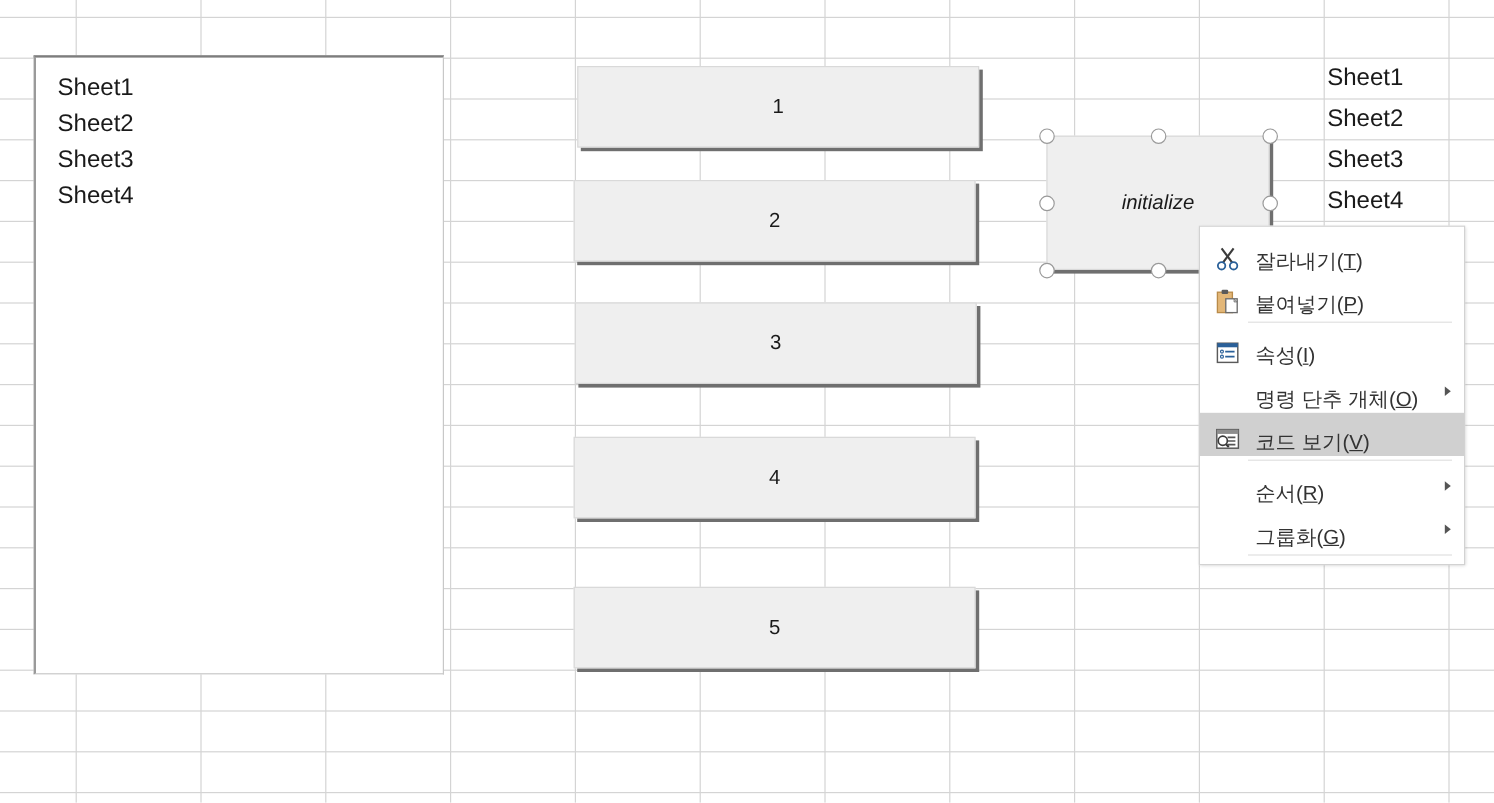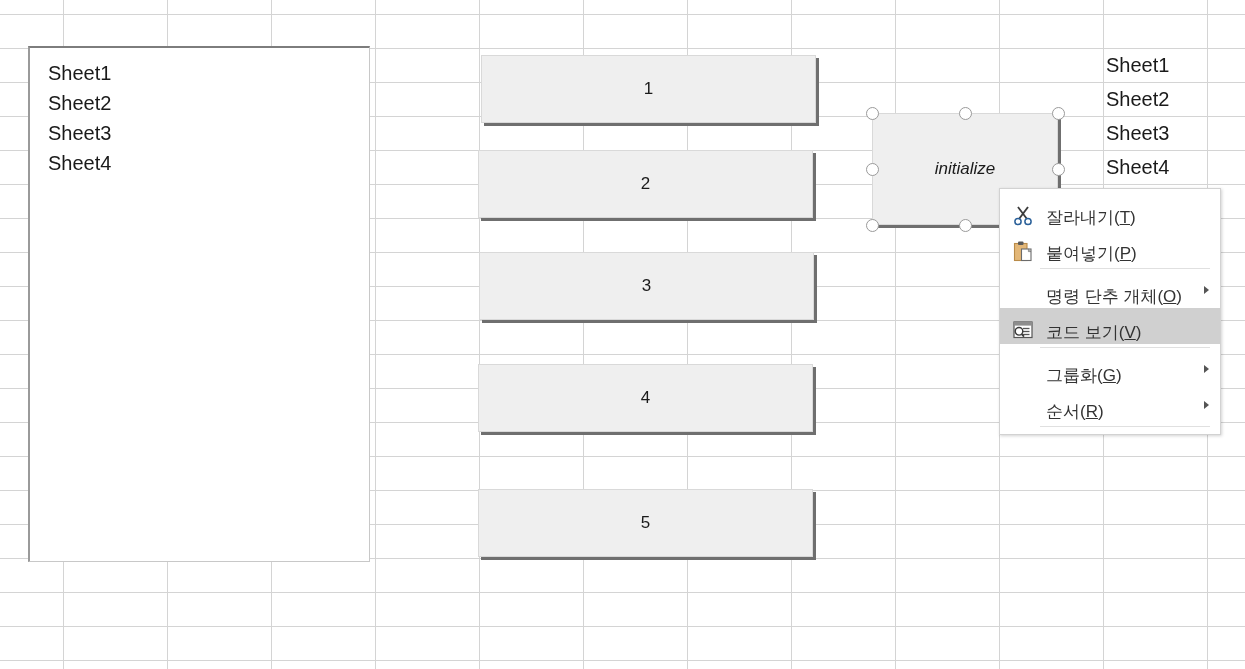--- a/index.html
+++ b/index.html
@@ -197,20 +197,33 @@
             <rect x="2.5" y="3.5" width="12.5" height="17" fill="#e3b778" stroke="#b98b49" stroke-width="1.1"></rect>
             <rect x="6" y="1.5" width="5.5" height="3.4" rx="1" fill="#5a5a5a"></rect>
             <rect x="9.5" y="9" width="9.5" height="11.5" fill="#ffffff" stroke="#6b6b6b" stroke-width="1.1"></rect>
             <polygon points="16.4,9 19,11.6 16.4,11.6" fill="#d8d8d8" stroke="#6b6b6b" stroke-width="0.7"></polygon>
           </svg>
         </span>
         <span class="mi-lb"><span>붙여넣기(</span><u>P</u><span>)</span></span>
       </div>
       <div class="sep"></div>
       <div class="mi">
+        <span class="mi-ico">
+          <svg width="22" height="22" viewBox="0 0 22 22">
+            <rect x="2.5" y="3" width="17" height="16" fill="#ffffff" stroke="#5a5a5a" stroke-width="1.2"></rect>
+            <rect x="2.5" y="3" width="17" height="3.4" fill="#2a6099"></rect>
+            <circle cx="6.3" cy="10" r="1.2" fill="none" stroke="#2a6099" stroke-width="1"></circle>
+            <circle cx="6.3" cy="14.2" r="1.2" fill="none" stroke="#2a6099" stroke-width="1"></circle>
+            <line x1="9" y1="10" x2="16.8" y2="10" stroke="#2a6099" stroke-width="1.3"></line>
+            <line x1="9" y1="14.2" x2="16.8" y2="14.2" stroke="#2a6099" stroke-width="1.3"></line>
+          </svg>
+        </span>
+        <span class="mi-lb"><span>속성(</span><u>I</u><span>)</span></span>
+      </div>
+      <div class="mi">
         <span class="mi-ico"></span>
         <span class="mi-lb"><span>명령 단추 개체(</span><u>O</u><span>)</span></span>
         <span class="mi-arrow"></span>
       </div>
       <div class="mi sel">
         <span class="mi-ico">
           <svg width="22" height="22" viewBox="0 0 22 22">
             <rect x="2" y="3" width="18" height="15.5" fill="#ffffff" stroke="#555555" stroke-width="1.2"></rect>
             <rect x="2" y="3" width="18" height="3.6" fill="#8d8d8d"></rect>
             <line x1="11" y1="9.5" x2="17.5" y2="9.5" stroke="#555" stroke-width="1.3"></line>
@@ -218,24 +231,24 @@
             <line x1="11" y1="15.5" x2="17.5" y2="15.5" stroke="#555" stroke-width="1.3"></line>
             <circle cx="7" cy="12.3" r="3.8" fill="#ffffff" stroke="#3b3b3b" stroke-width="1.4"></circle>
             <line x1="9.7" y1="15.2" x2="12" y2="17.6" stroke="#3b3b3b" stroke-width="1.8"></line>
           </svg>
         </span>
         <span class="mi-lb"><span>코드 보기(</span><u>V</u><span>)</span></span>
       </div>
       <div class="sep"></div>
       <div class="mi">
         <span class="mi-ico"></span>
+        <span class="mi-lb"><span>순서(</span><u>R</u><span>)</span></span>
+        <span class="mi-arrow"></span>
+      </div>
+      <div class="mi">
+        <span class="mi-ico"></span>
         <span class="mi-lb"><span>그룹화(</span><u>G</u><span>)</span></span>
         <span class="mi-arrow"></span>
       </div>
-      <div class="mi">
-        <span class="mi-ico"></span>
-        <span class="mi-lb"><span>순서(</span><u>R</u><span>)</span></span>
-        <span class="mi-arrow"></span>
-      </div>
       <div class="sep"></div>
     </div>
 
 </div>
 
 </body></html>

